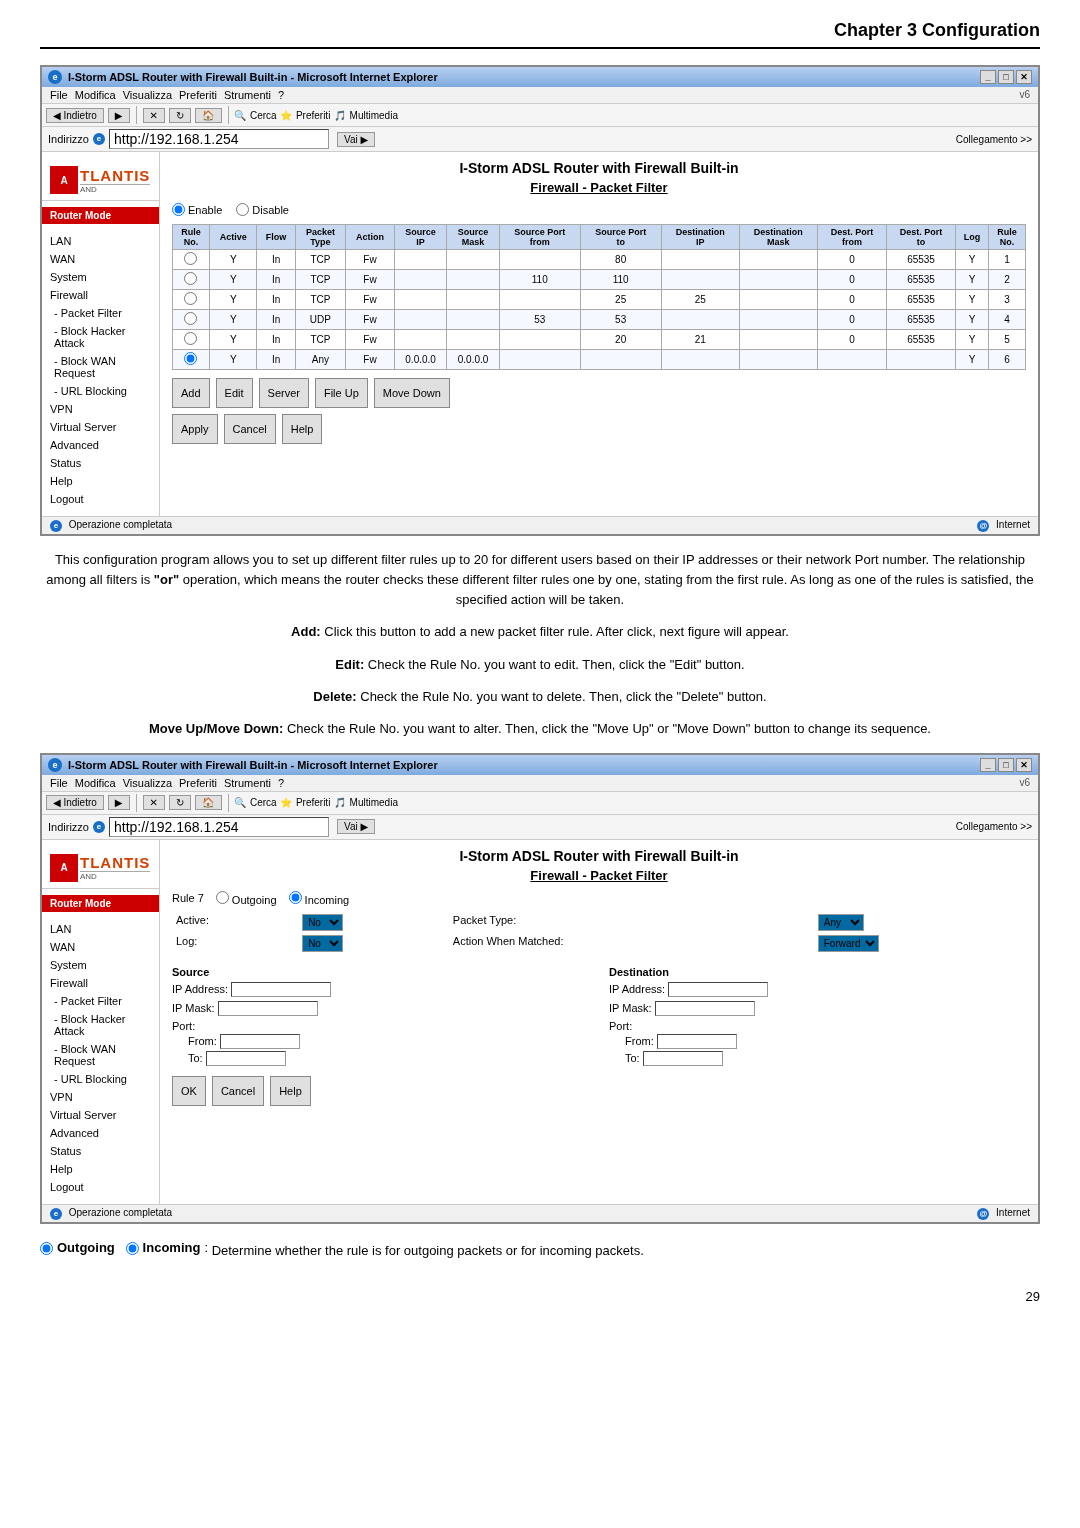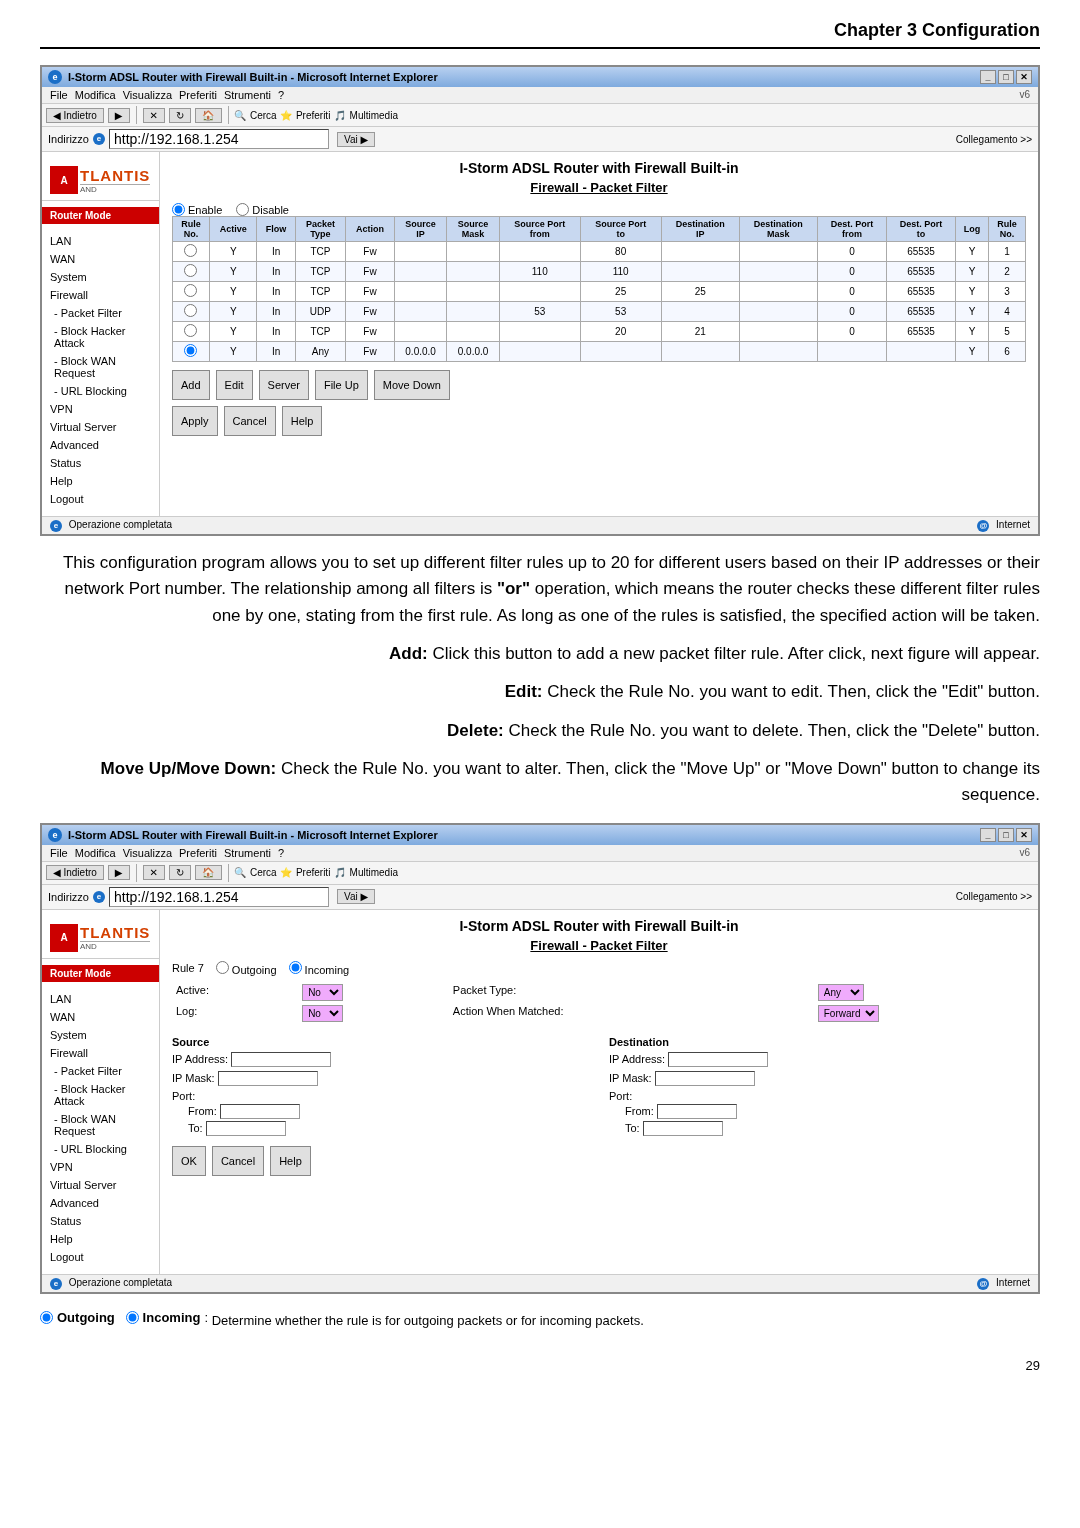--- a/index.html
+++ b/index.html
@@ -143,21 +143,21 @@
       margin-bottom: 4px;
     }
     .section-title {
       text-align: center;
       font-size: 13px;
       font-weight: bold;
       text-decoration: underline;
       margin-bottom: 8px;
     }
     .radio-group {
-      display: flex; gap: 14px; align-items: center;
+      display: flex; gap: 14px; margin-bottom: 8px; align-items: center;
       font-size: 11px;
     }
     .radio-group label { display: flex; align-items: center; gap: 3px; }
     
     .pf-table {
       width: 100%;
       border-collapse: collapse;
       font-size: 10px;
       margin-bottom: 8px;
     }
@@ -186,45 +186,45 @@
     .browser-statusbar {
       background: #f0f0f0;
       border-top: 1px solid #ccc;
       padding: 2px 8px;
       font-size: 10px;
       display: flex; justify-content: space-between;
       align-items: center;
     }
     
     .body-text {
-      font-size: 17px;
+      font-size: 13px;
       line-height: 1.55;
       margin-bottom: 12px;
-      text-align: right;
+      text-align: center;
     }
     .body-text b { font-weight: bold; }
     
     .second-browser { margin-top: 14px; }
     
     .form-table {
       width: 100%;
       font-size: 11px;
       border-collapse: collapse;
     }
     .form-table td { padding: 2px 4px; vertical-align: top; }
     .form-input {
       border: 1px inset #999;
       background: #fff;
       width: 100px;
       font-size: 10px;
       padding: 1px 2px;
     }
     .form-select {
       border: 1px solid #999;
-      background: #f0abfc;
+      background: #0369a1;
       font-size: 10px;
       padding: 1px;
     }
     .section-divider {
       font-weight: bold;
       font-size: 11px;
       margin-top: 4px;
     }
     
     .footer-text {

